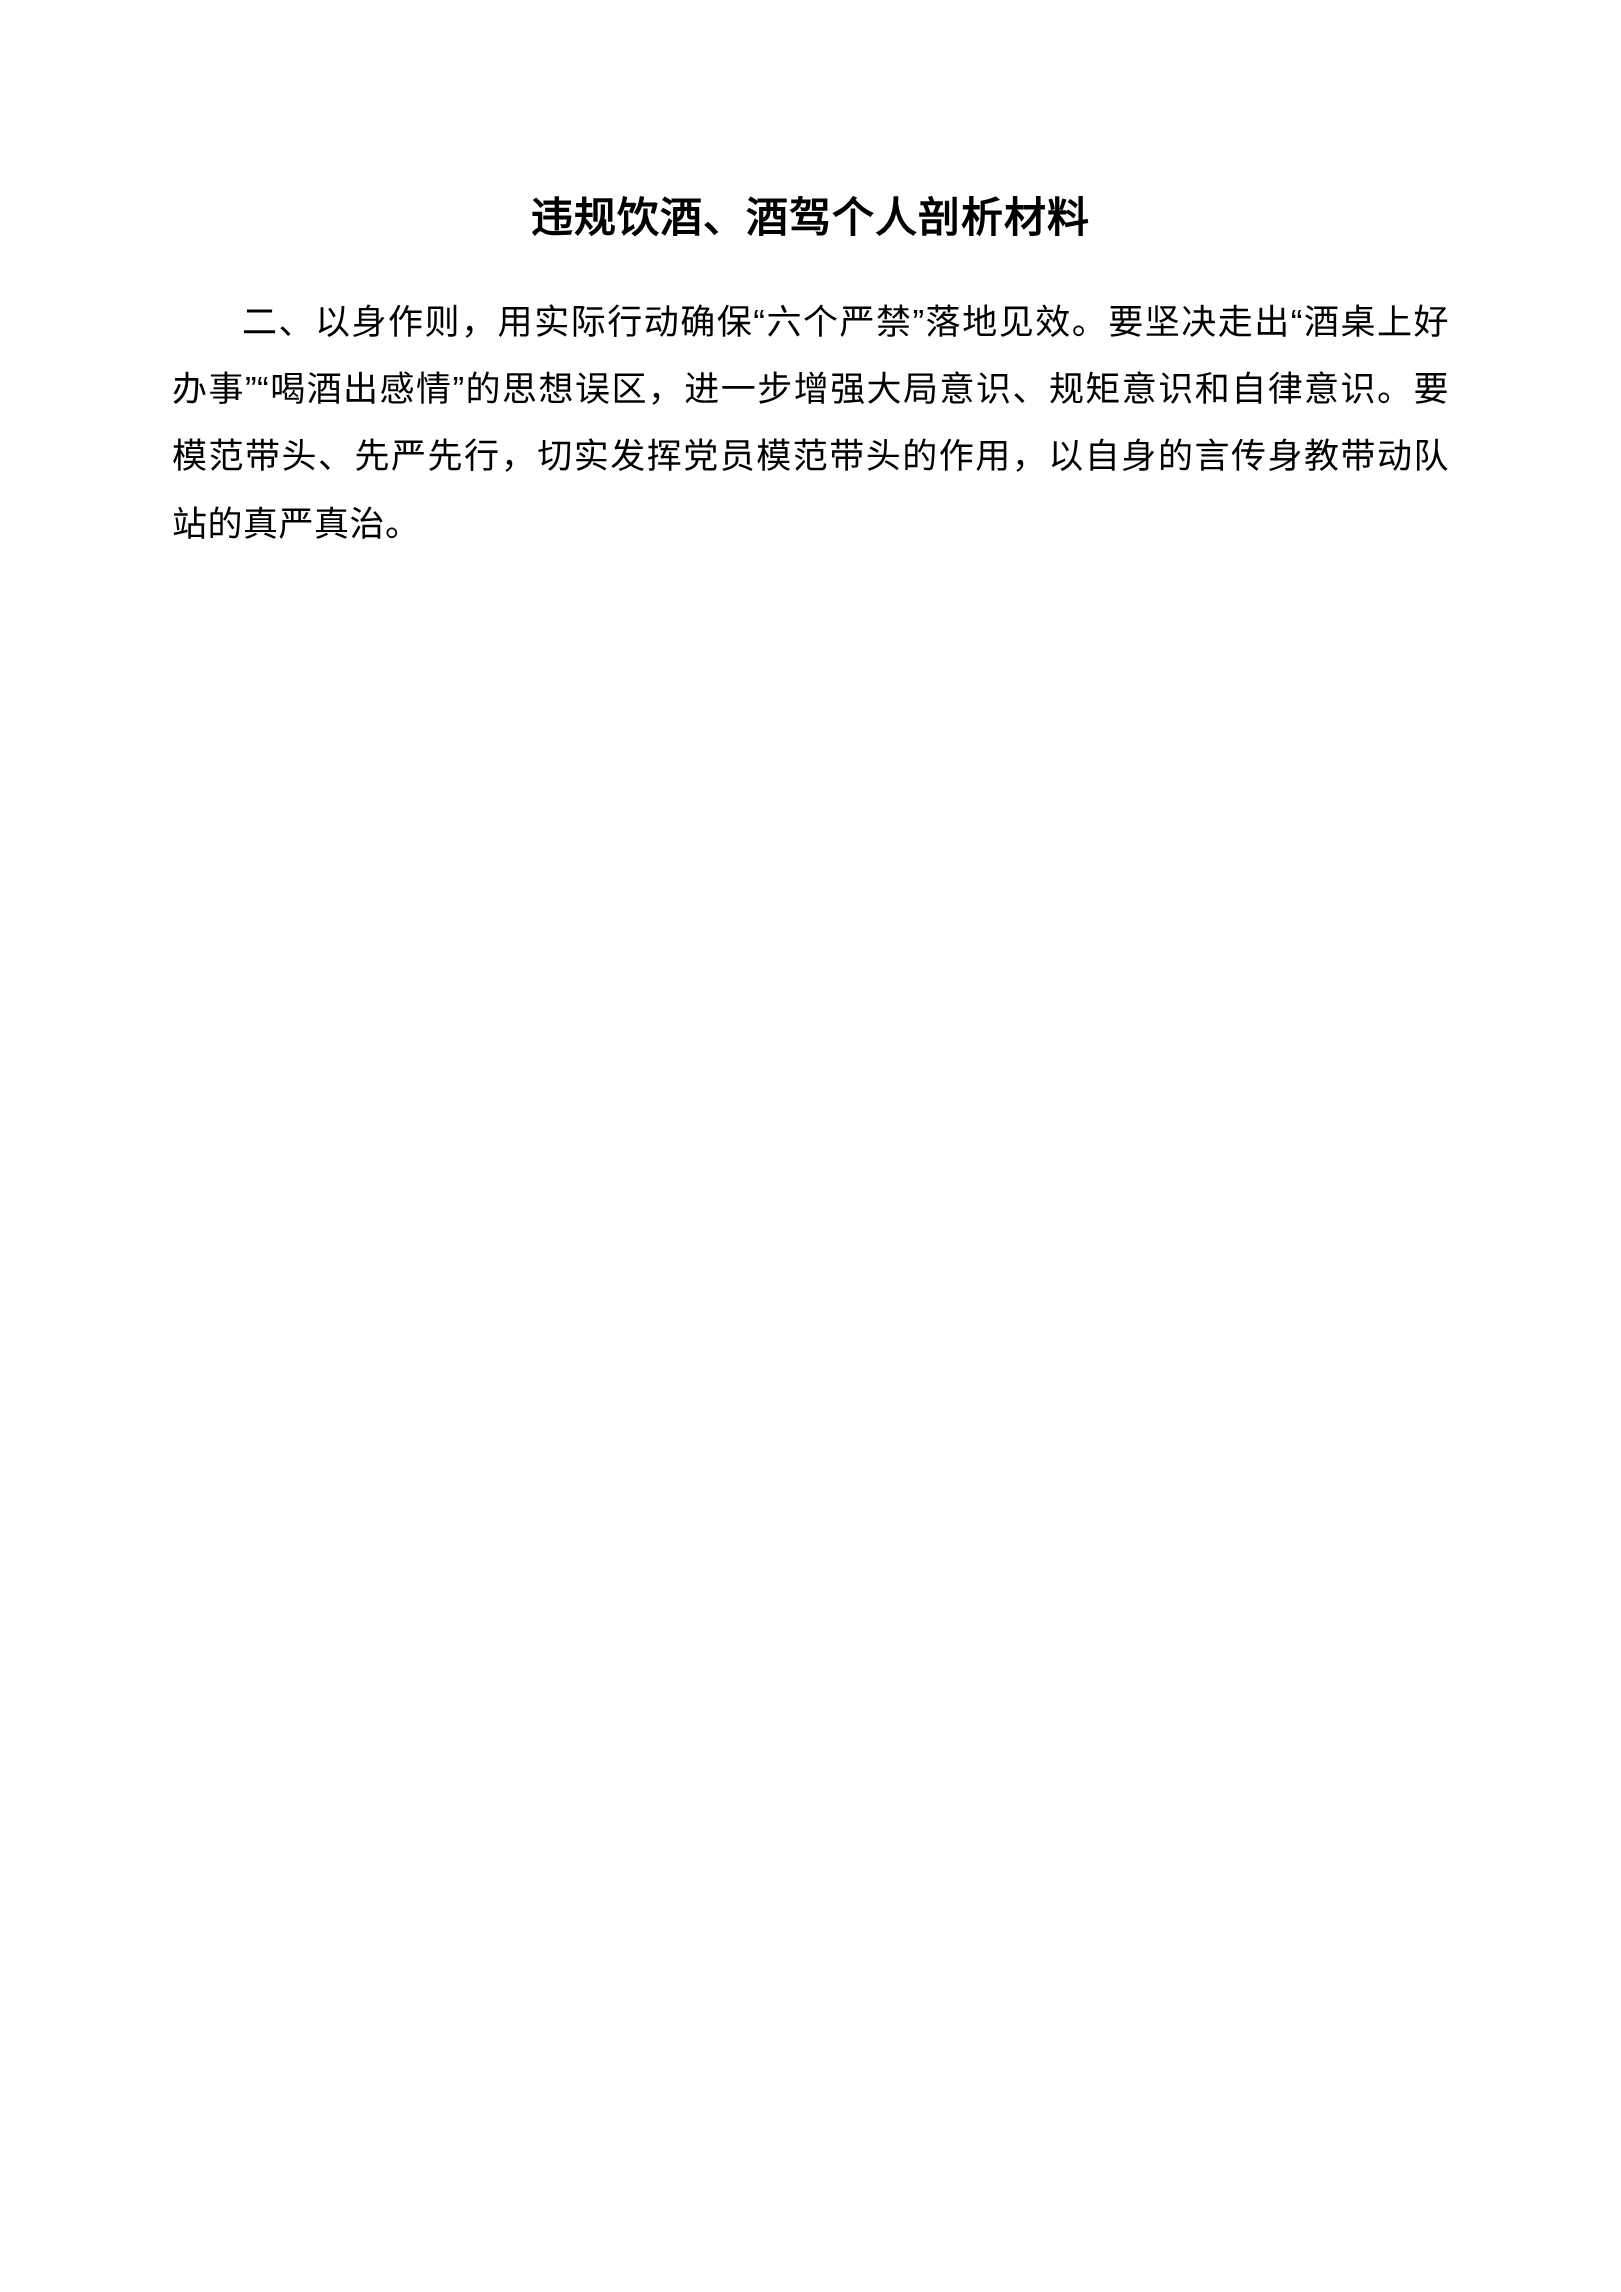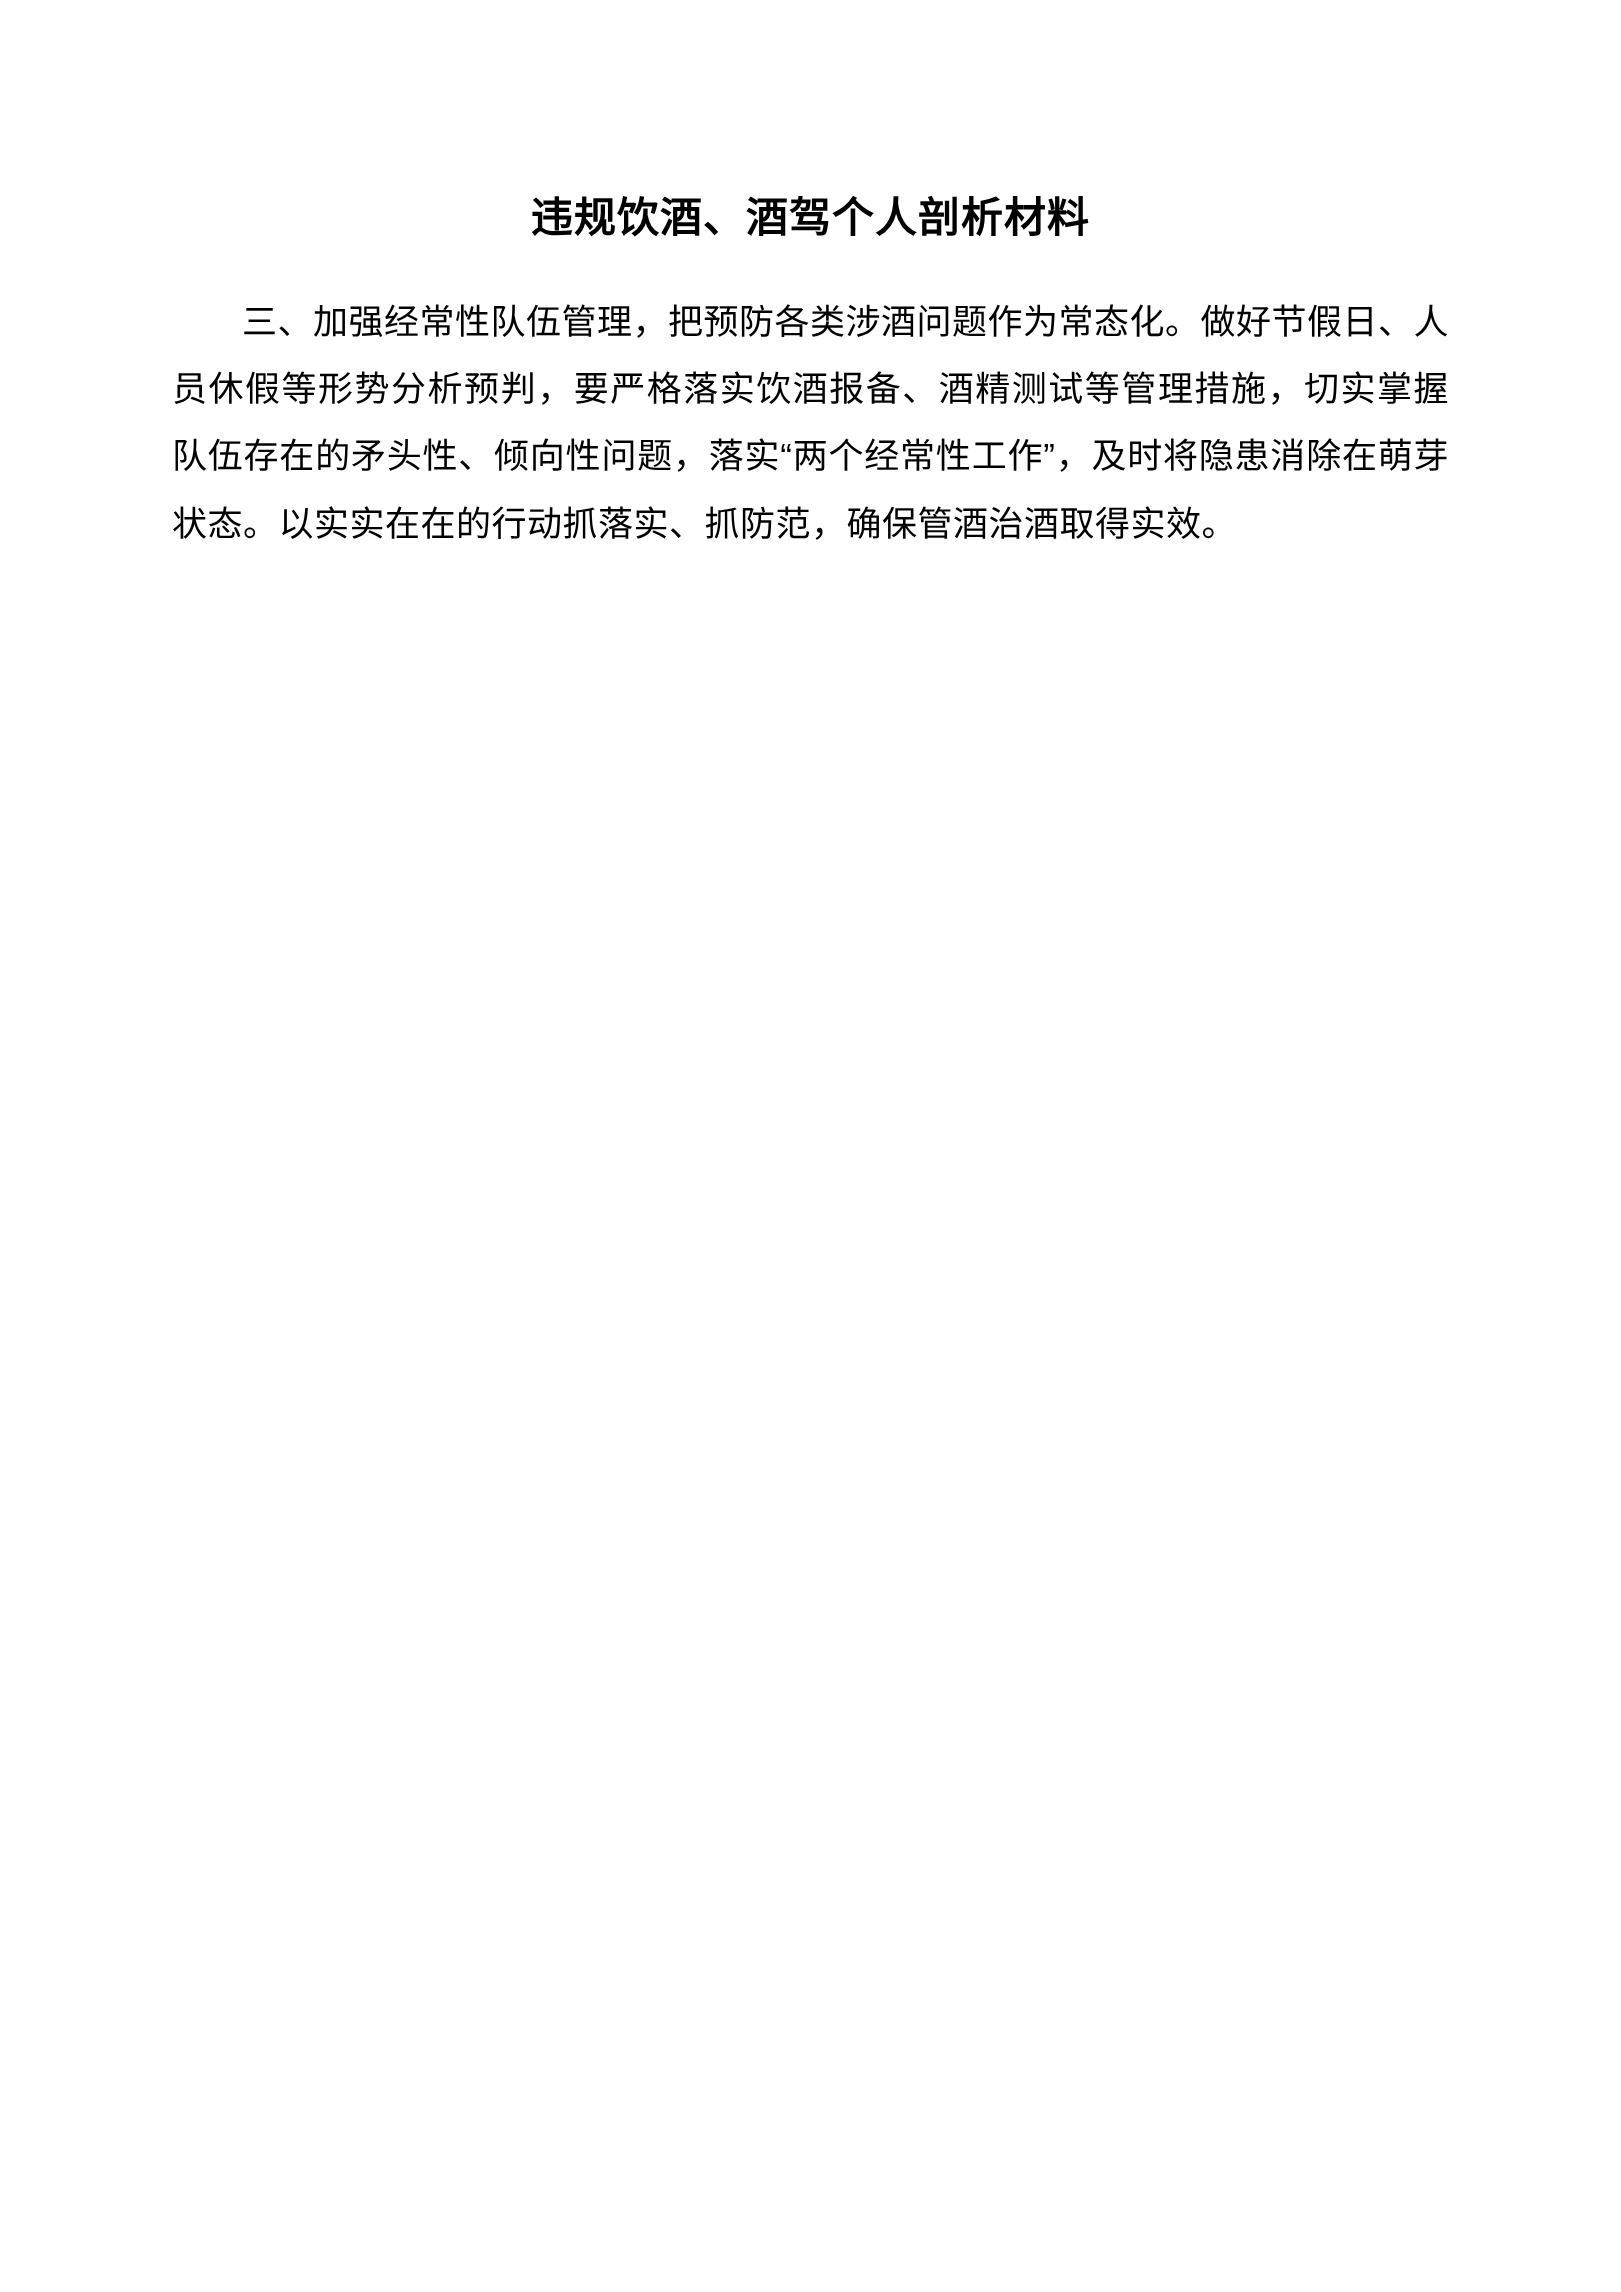--- a/index.html
+++ b/index.html
@@ -39,15 +39,15 @@
   }
   .para:last-child {
     margin-bottom: 0;
   }
 </style>
 </head>
 <body>
 
 <div class="page">
   <h1 class="doc-title">违规饮酒、酒驾个人剖析材料</h1>
-  <p class="para">三、加强经常性队伍管理，把预防各类涉酒问题作为常态化。做好节假日、人员休假等形势分析预判，要严格落实饮酒报备、酒精测试等管理措施，切实掌握队伍存在的矛头性、倾向性问题，落实“两个经常性工作”，及时将隐患消除在萌芽状态。以实实在在的行动抓落实、抓防范，确保管酒治酒取得实效。</p>
+  <p class="para">二、以身作则，用实际行动确保“六个严禁”落地见效。要坚决走出“酒桌上好办事”“喝酒出感情”的思想误区，进一步增强大局意识、规矩意识和自律意识。要模范带头、先严先行，切实发挥党员模范带头的作用，以自身的言传身教带动队站的真严真治。</p>
 </div>
 
 
 </body></html>

